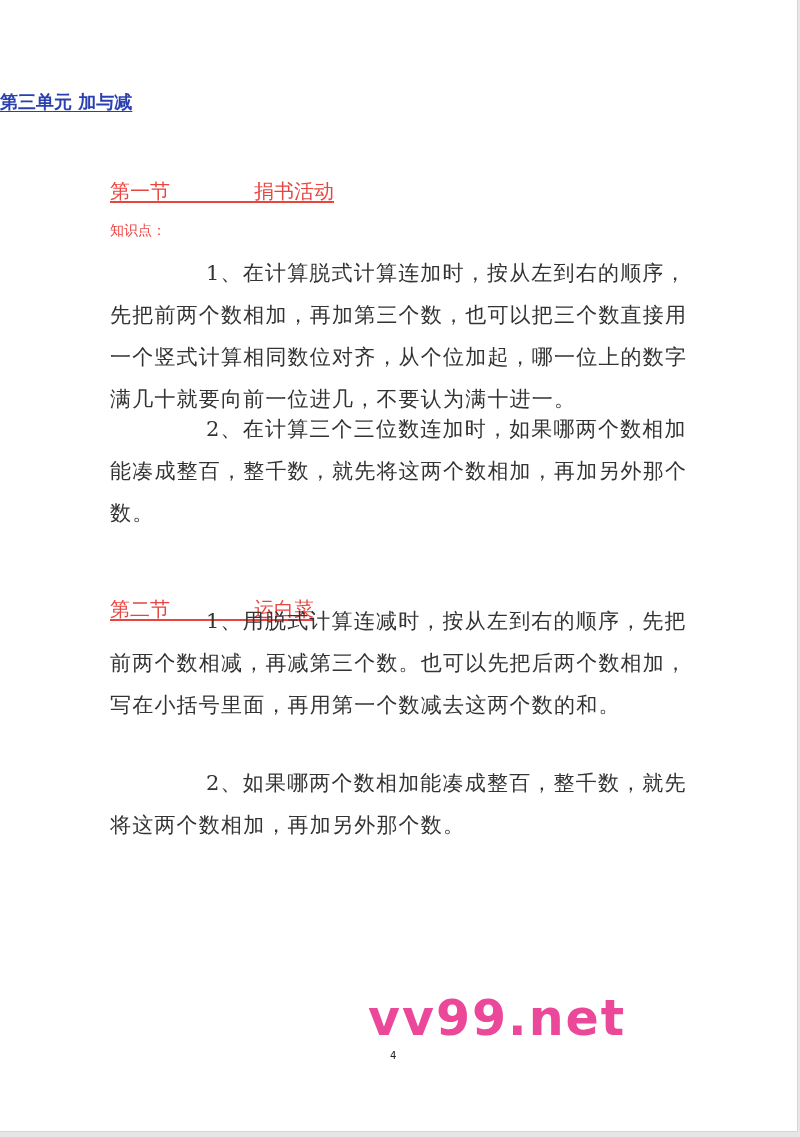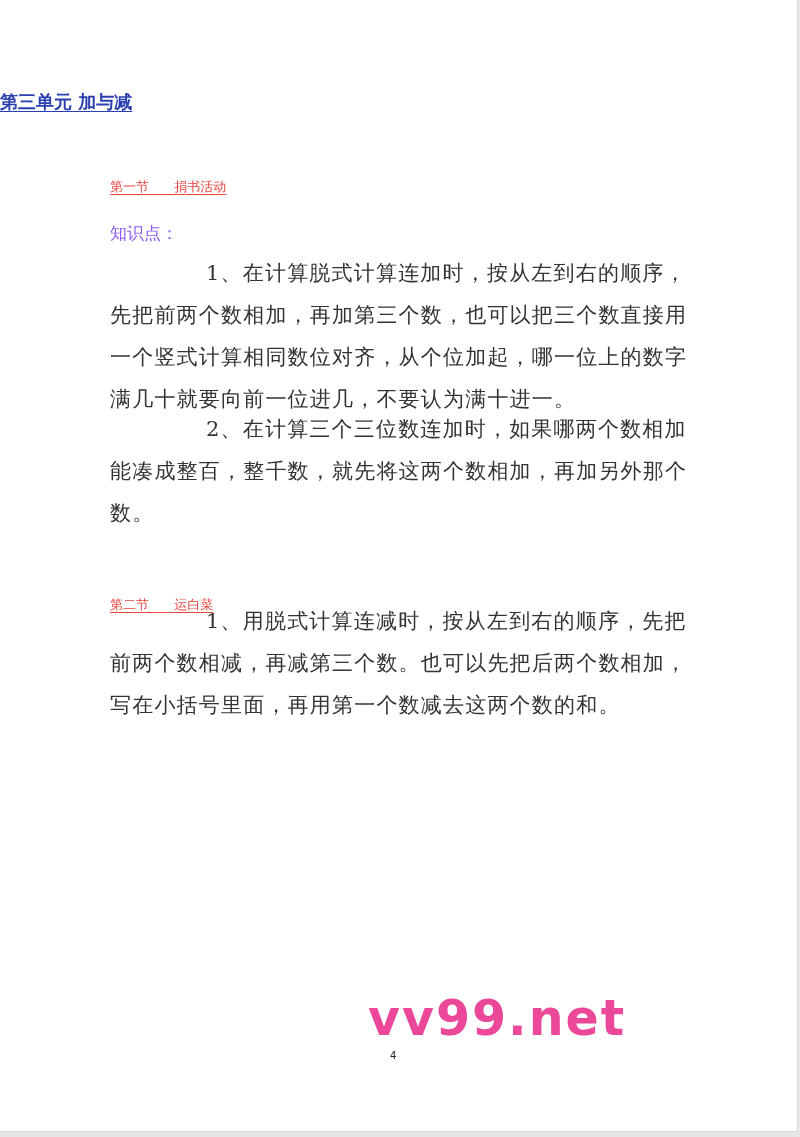--- a/index.html
+++ b/index.html
@@ -1,35 +1,36 @@
 <!DOCTYPE html>
 <html><head>
   <meta charset="utf-8">
   <style>
     html, body { margin:0; padding:0; }
     body { width:800px; height:1137px; background:#e6e6e6; position:relative; overflow:hidden; font-family:"DejaVu Serif","Liberation Serif",serif; }
     .page { position:absolute; left:0; top:0; width:797px; height:1131px; background:#ffffff; border-right:1px solid #d8d8d8; border-bottom:1px solid #d4d4d4; }
     .title { position:absolute; top:90px; left:0; width:787px; font-family:"DejaVu Sans","Liberation Sans",sans-serif; font-size:18px; color:#2a3fb0; font-weight:bold; }
     .title span { text-decoration:underline; text-underline-offset:3px; }
-    .section-head { position:absolute; left:110px; font-family:Liberation Sans, sans-serif; font-size:13px; color:#e8453f; text-decoration:underline; text-underline-offset:3px; white-space:pre; }
-    .label { position:absolute; left:110px; font-size:17px; color:#8b5cf6; }
+    .section-head { position:absolute; left:110px; font-family:Liberation Mono, monospace; font-size:20px; color:#e8453f; text-decoration:underline; text-underline-offset:3px; white-space:pre; }
+    .label { position:absolute; left:110px; font-size:14px; color:#ef4444; }
     .para { position:absolute; left:110px; width:578px; font-size:21px; color:#333; line-height:42px; text-indent:96px; letter-spacing:1.2px; }
     .page-num { position:absolute; left:390px; top:1050px; font-family:"DejaVu Sans","Liberation Sans",sans-serif; font-size:10px; color:#222; }
     .watermark { position:absolute; left:368px; top:990px; font-family:"DejaVu Sans","Liberation Sans",sans-serif; font-weight:bold; font-size:49px; color:#ec4899; letter-spacing:2px; }
   </style>
 </head>
 <body>
 
 <div class="page">
   <div class="watermark">vv99.net</div>
 
   <div class="title"><span>第三单元  加与减</span></div>
 
   <div class="section-head" style="top:178px;">第一节       捐书活动</div>
   <div class="label" style="top:222px;">知识点：</div>
   <div class="para" style="top:252px;">1、在计算脱式计算连加时，按从左到右的顺序，先把前两个数相加，再加第三个数，也可以把三个数直接用一个竖式计算相同数位对齐，从个位加起，哪一位上的数字满几十就要向前一位进几，不要认为满十进一。</div>
   <div class="para" style="top:408px;">2、在计算三个三位数连加时，如果哪两个数相加能凑成整百，整千数，就先将这两个数相加，再加另外那个数。</div>
 
   <div class="section-head" style="top:596px;">第二节       运白菜</div>
   <div class="para" style="top:600px;">1、用脱式计算连减时，按从左到右的顺序，先把前两个数相减，再减第三个数。也可以先把后两个数相加，写在小括号里面，再用第一个数减去这两个数的和。</div>
+  <div class="para" style="top:762px;">2、如果哪两个数相加能凑成整百，整千数，就先将这两个数相加，再加另外那个数。</div>
 
   <div class="page-num">4</div>
 </div>
 
 </body></html>

